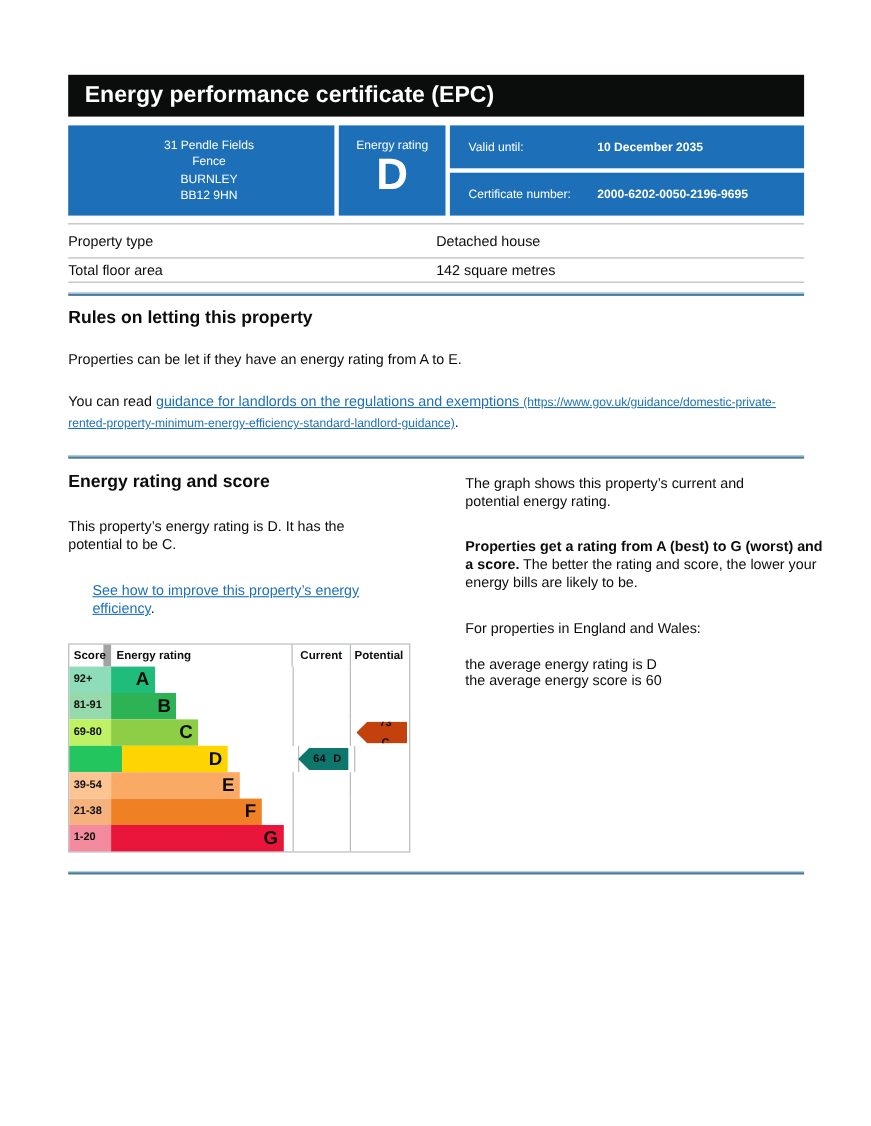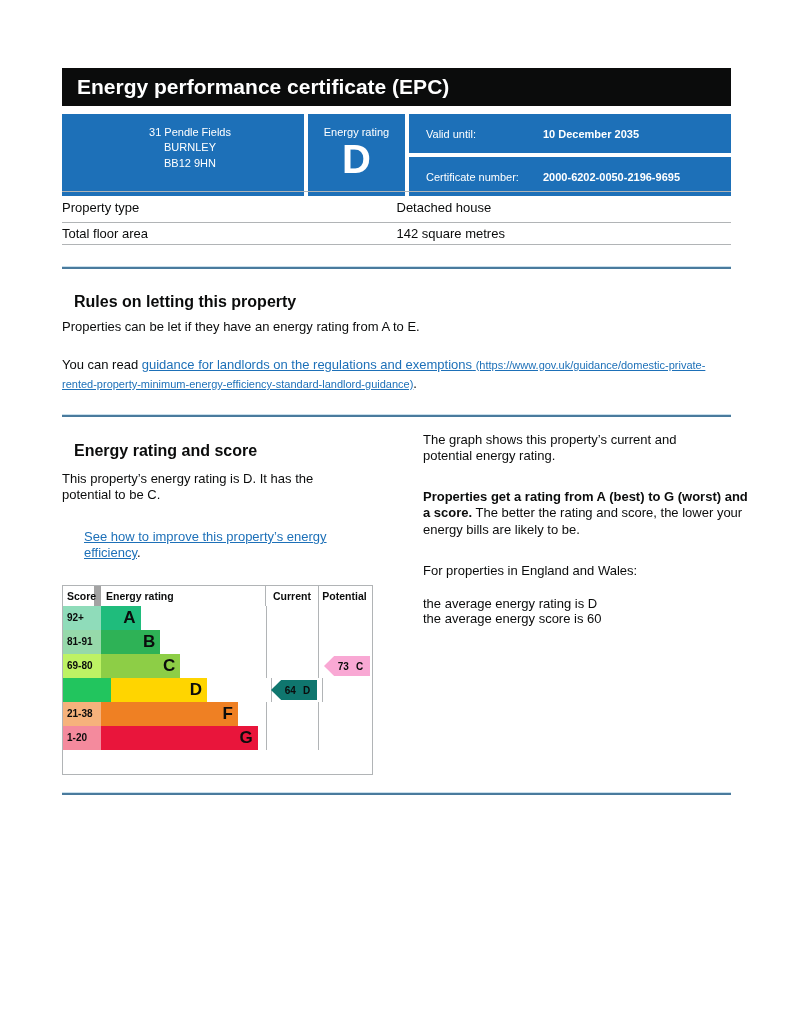--- a/index.html
+++ b/index.html
@@ -18,33 +18,33 @@
   .rating-box{width:97px;background:#1d70b8;color:#fff;text-align:center;box-sizing:border-box;
               padding-top:12px;}
   .rating-box .rlabel{font-size:11px;}
   .rating-box .rletter{font-size:40px;font-weight:bold;line-height:1.05;}
   .validity{flex:1;display:flex;flex-direction:column;gap:4px;}
   .validity .cell{flex:1;background:#1d70b8;color:#fff;font-size:11px;display:flex;align-items:center;}
   .cell .lbl{margin-left:17px;width:117px;}
   .cell .val{font-weight:bold;}
 
   
-  .prop-table{position:absolute;left:62px;top:191px;width:669px;font-size:13px;}
+  .prop-table{position:absolute;left:62px;top:203px;width:669px;font-size:13px;}
   .prop-row{display:flex;align-items:center;border-top:1px solid #b1b4b6;}
   .prop-row.r1{height:30px;}
   .prop-row.r2{height:21px;border-bottom:1px solid #b1b4b6;}
   .prop-row .k{width:50%;}
   .prop-row .v{width:50%;}
 
   
   .rule{position:absolute;left:62px;width:669px;height:2px;background:#4a7b9d;
         border-top:1px solid #c9dfec;}
   #rule1{top:266px;} #rule2{top:414px;} #rule3{top:792px;}
 
-  .h2{position:absolute;margin:12px;font-size:16px;font-weight:bold;text-align:right;}
+  .h2{position:absolute;margin:0;font-size:16px;font-weight:bold;text-align:right;}
   #rules-heading{left:62px;top:281px;}
   #score-heading{left:62px;top:430px;}
 
   .para{position:absolute;margin:0;font-size:13px;line-height:1.25;}
   #rules-para1{left:62px;top:319px;width:620px;}
   #rules-para2{left:62px;top:356px;width:669px;line-height:1.45;}
   a.link{color:#1d70b8;text-decoration:underline;cursor:pointer;}
   .link-url{font-size:11px;}
 
   #score-para{left:62px;top:471px;width:285px;}
@@ -78,20 +78,21 @@
 </head>
 <body>
 
 <div class="page">
 
   <div class="title-bar">Energy performance certificate (EPC)</div>
 
   <div class="summary">
     <div class="address-box">
       <div>31 Pendle Fields</div>
+      <div>Fence</div>
       <div>BURNLEY</div>
       <div>BB12 9HN</div>
     </div>
     <div class="rating-box">
       <div class="rlabel">Energy rating</div>
       <div class="rletter">D</div>
     </div>
     <div class="validity">
       <div class="cell">
         <span class="lbl">Valid until:</span>
@@ -169,41 +170,49 @@
     </div>
     <div class="band-row">
       <div class="band-score" style="background: #22c55e; padding-left: 48px;">55-68</div>
       <div class="band-area">
           <div class="band-bar" style="background: rgb(255, 213, 0); width: 60%;">D</div>
         </div>
       <div class="band-cur"></div>
       <div class="band-pot"></div>
     </div>
     <div class="band-row">
+      <div class="band-score" style="background: rgb(253, 196, 147);">39-54</div>
+      <div class="band-area">
+          <div class="band-bar" style="background: rgb(251, 170, 101); width: 71%;">E</div>
+        </div>
+      <div class="band-cur"></div>
+      <div class="band-pot"></div>
+    </div>
+    <div class="band-row">
       <div class="band-score" style="background: rgb(246, 178, 124);">21-38</div>
       <div class="band-area">
           <div class="band-bar" style="background: rgb(239, 128, 35); width: 83%;">F</div>
         </div>
       <div class="band-cur"></div>
       <div class="band-pot"></div>
     </div>
     <div class="band-row">
       <div class="band-score" style="background: rgb(244, 138, 157);">1-20</div>
       <div class="band-area">
           <div class="band-bar" style="background: rgb(233, 21, 59); width: 95%;">G</div>
         </div>
       <div class="band-cur"></div>
       <div class="band-pot"></div>
     </div>
 
     <div class="g-arrow" id="current-arrow" style="background: #0f766e; top: 94px; left: 208px;">
       <span>64</span>
       <span>D</span>
     </div>
-    <div class="g-arrow" id="potential-arrow" style="background: #f9a8d4; top: 70px; left: 261px;">
+    <div class="g-arrow" id="potential-arrow" style="background: #c2410c; top: 70px; left: 261px; flex-direction: column;">
       <span>73</span>
       <span>C</span>
     </div>
   </div>
 
   <div class="rule" id="rule3"></div>
 
 </div>
 
 </body></html>

